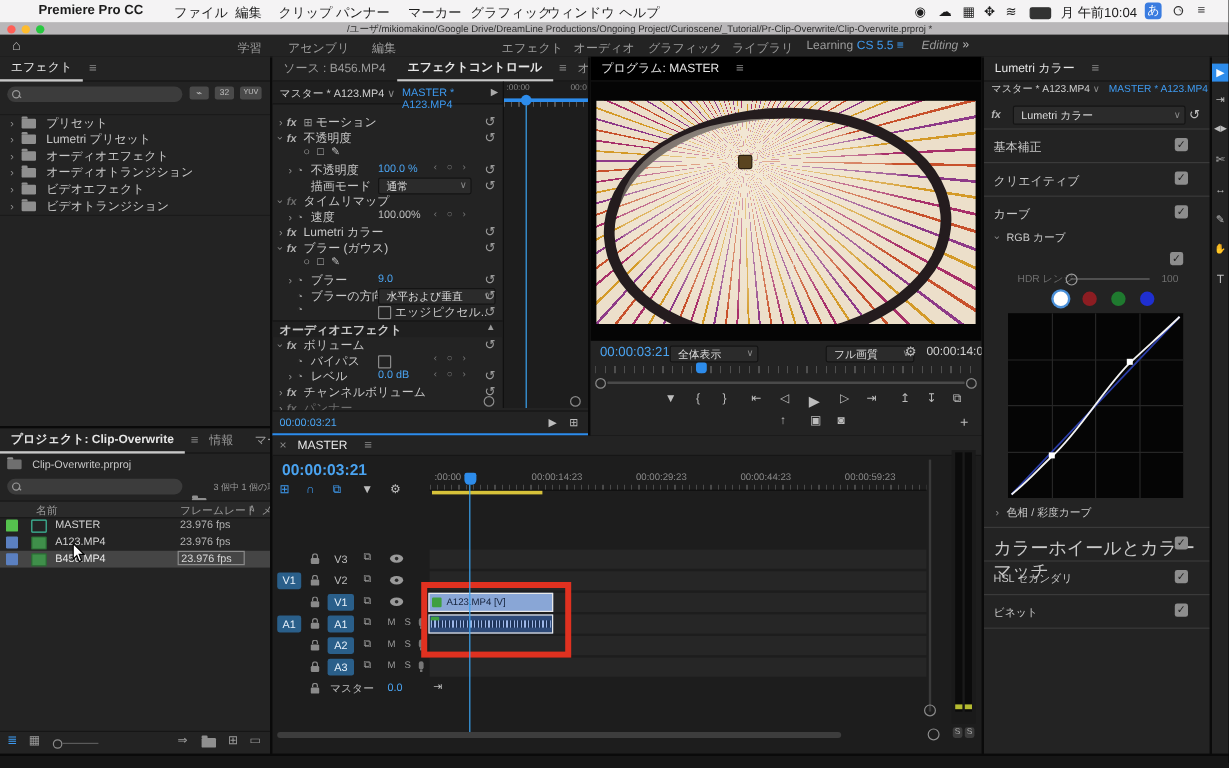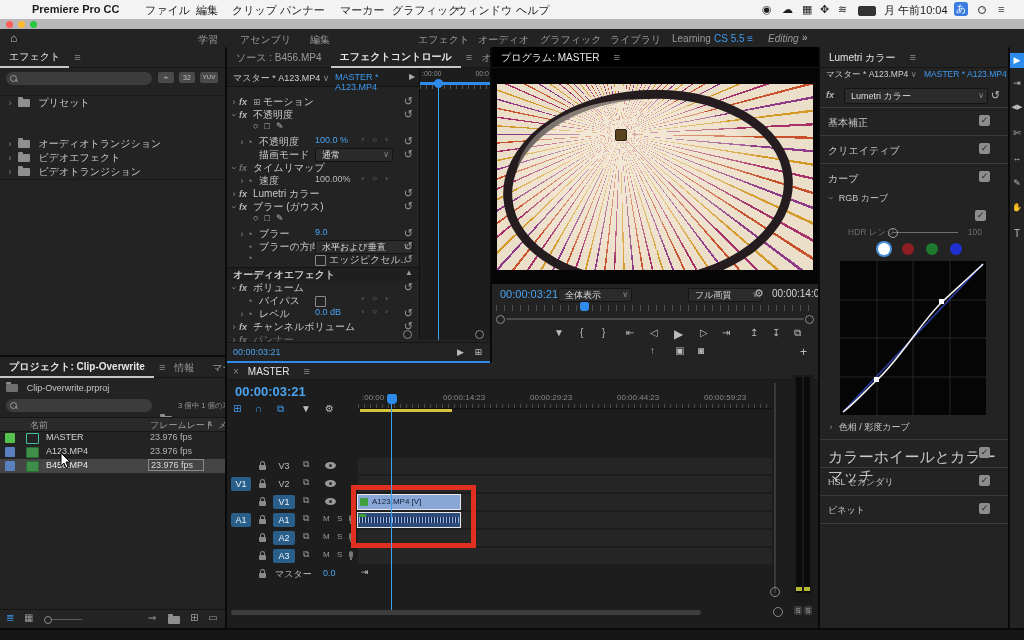--- a/index.html
+++ b/index.html
@@ -69,20 +69,21 @@
     <span class="abs" style="left:884px;top:3px;">月 午前10:04</span>
     <span class="abs" style="left:954px;top:2px;background:#3a7ce0;color:#fff;border-radius:3px;padding:0 2px;font-size:10px;">あ</span>
     <span class="abs" style="left:978px;top:4px;"><span class="mag" style="position:static;display:inline-block;width:6px;height:6px;border-color:#333;"></span></span>
     <span class="abs" style="left:998px;top:3px;color:#333;">≡</span>
   </div>
 
   <div class="abs" style="left:0;top:19px;width:1024px;height:10px;background:#b9b7b9;display:flex;align-items:center;">
     <span class="traffic" style="background:#ff5f57;margin-left:6px;width:7px;height:7px;"></span>
     <span class="traffic" style="background:#febc2e;width:7px;height:7px;"></span>
     <span class="traffic" style="background:#28c840;width:7px;height:7px;"></span>
+    <span style="margin:0 auto;font-size:8px;color:#2e2e2e;white-space:nowrap;">/ユーザ/mikiomakino/Google Drive/DreamLine Productions/Ongoing Project/Curioscene/_Tutorial/Pr-Clip-Overwrite/Clip-Overwrite.prproj *</span>
   </div>
 
   <div class="abs" style="left:0;top:29px;width:1024px;height:18px;background:#232323;border-bottom:1px solid #111;">
     <span class="abs" style="left:10px;top:2px;color:#bdbdbd;font-size:12px;">⌂</span>
     <span class="abs" style="left:198px;top:4px;color:#9a9a9a;">学習</span>
     <span class="abs" style="left:240px;top:4px;color:#9a9a9a;">アセンブリ</span>
     <span class="abs" style="left:310px;top:4px;color:#9a9a9a;">編集</span>
     <span class="abs" style="left:360px;top:4px;color:#9a9a9a;margin-top:42px;">カラー</span>
     <span class="abs" style="left:418px;top:4px;color:#9a9a9a;">エフェクト</span>
     <span class="abs" style="left:478px;top:4px;color:#9a9a9a;">オーディオ</span>
@@ -105,20 +106,30 @@
     <div class="abs searchbox" style="left:6px;top:25px;width:146px;">
         <span class="mag"></span>
       </div>
     <span class="abs" style="left:158px;top:25px;width:16px;height:11px;background:#4a4a4a;border-radius:2px;text-align:center;font-size:8px;line-height:11px;">⌁</span>
     <span class="abs" style="left:179px;top:25px;width:16px;height:11px;background:#4a4a4a;border-radius:2px;text-align:center;font-size:7px;line-height:11px;">32</span>
     <span class="abs" style="left:200px;top:25px;width:18px;height:11px;background:#4a4a4a;border-radius:2px;text-align:center;font-size:6px;line-height:11px;">YUV</span>
     <div class="abs" style="left:0;top:48px;width:225px;height:14px;border-top:1px solid #1a1a1a;">
       <span class="chev" style="margin-left:5px;">›</span>
       <span class="folderic"></span>
       <span class="ltxt">プリセット</span>
+    </div>
+    <div class="abs" style="left:0;top:62px;width:225px;height:14px;">
+      <span class="chev" style="margin-left:5px;">›</span>
+      <span class="folderic"></span>
+      <span class="ltxt">Lumetri プリセット</span>
+    </div>
+    <div class="abs" style="left:0;top:76px;width:225px;height:14px;">
+      <span class="chev" style="margin-left:5px;">›</span>
+      <span class="folderic"></span>
+      <span class="ltxt">オーディオエフェクト</span>
     </div>
     <div class="abs" style="left:0;top:90px;width:225px;height:14px;">
       <span class="chev" style="margin-left:5px;">›</span>
       <span class="folderic"></span>
       <span class="ltxt">オーディオトランジション</span>
     </div>
     <div class="abs" style="left:0;top:104px;width:225px;height:14px;">
       <span class="chev" style="margin-left:5px;">›</span>
       <span class="folderic"></span>
       <span class="ltxt">ビデオエフェクト</span>

